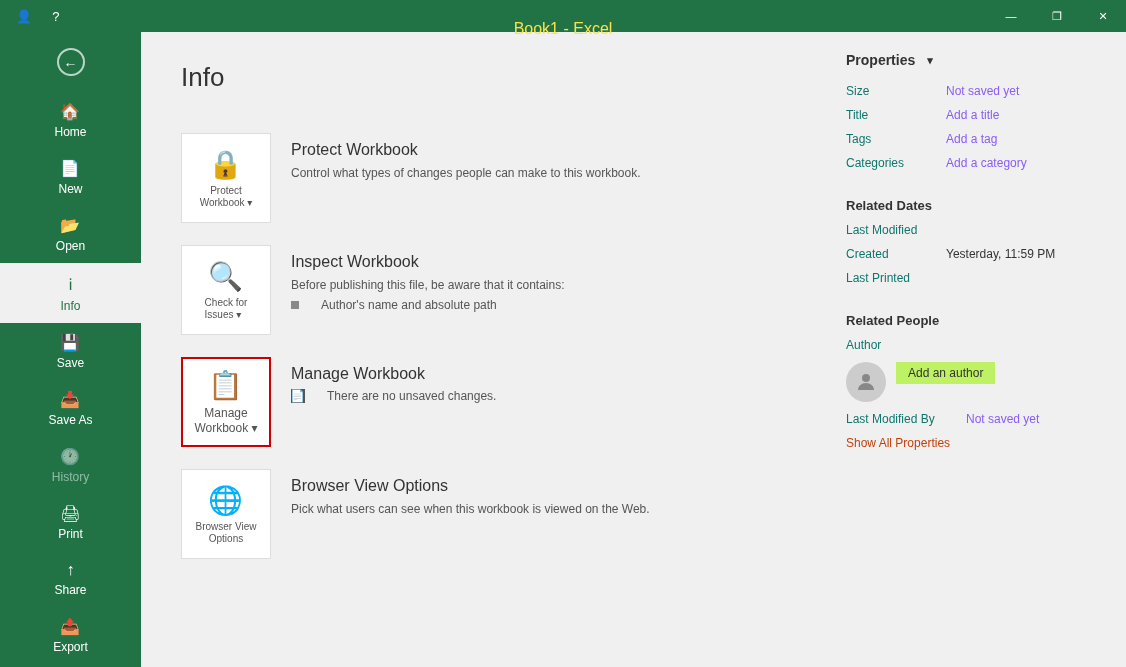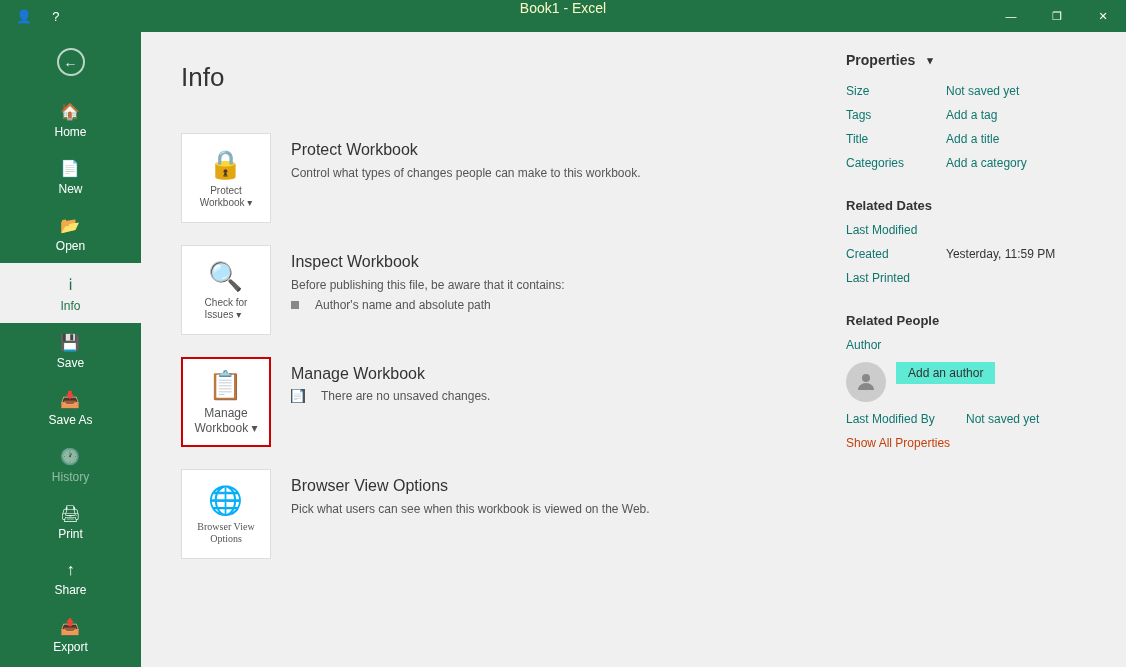--- a/index.html
+++ b/index.html
@@ -12,23 +12,23 @@
       display: flex;
       align-items: center;
       justify-content: space-between;
       padding: 0 0 0 0;
       flex-shrink: 0;
     }
     .title-bar-center {
       position: absolute;
       left: 50%;
       transform: translateX(-50%);
-      color: #fef9c3;
-      font-size: 14px;
-      top: 0;
+      color: #fde047;
+      font-size: 16px;
+      top: 20px;
     }
     .title-bar-controls {
       display: flex;
       align-items: center;
       margin-left: auto;
       height: 100%;
     }
     .title-bar-control {
       width: 46px;
       height: 32px;
@@ -146,41 +146,41 @@
       color: #333;
       text-align: center;
       padding: 6px;
     }
     .card-icon-box.selected { border: 2px solid #c00; }
     .card-icon-box .icon-img { font-size: 28px; }
 
     .card-text { flex: 1; padding-top: 8px; }
     .card-title { font-size: 16px; font-weight: 500; color: #333; margin-bottom: 6px; }
     .card-desc { font-size: 12px; color: #555; line-height: 1.4; }
-    .card-sub { display: flex; align-items: center; gap: 16px; font-size: 12px; color: #555; margin-top: 4px; }
+    .card-sub { display: flex; align-items: center; gap: 22px; font-size: 12px; color: #555; margin-top: 4px; }
     .card-sub-bullet { width: 8px; height: 8px; background: #888; display: inline-block; flex-shrink: 0; }
 
     .properties-title {
       font-size: 14px;
       font-weight: 600;
       color: #333;
       margin-bottom: 16px;
       display: flex;
       align-items: center;
       gap: 12px;
     }
 
     .prop-row {
       display: flex;
       margin-bottom: 10px;
       font-size: 12px;
     }
     .prop-label { width: 100px; color: #0f766e; flex-shrink: 0; }
     .prop-value { color: #333; }
-    .prop-value.muted { color: #0f766e; }
+    .prop-value.muted { color: #8b5cf6; }
 
     .section-title {
       font-size: 13px;
       font-weight: 600;
       color: #333;
       margin: 28px 0 10px 0;
     }
 
     .author-area {
       display: flex;
@@ -194,21 +194,21 @@
       border-radius: 50%;
       display: flex;
       align-items: center;
       justify-content: center;
       font-size: 20px;
       color: #888;
       flex-shrink: 0;
     }
     .author-info { flex: 1; }
     .add-author-btn {
-      background: #5eead4;
+      background: #bef264;
       border: none;
       padding: 4px 12px;
       font-size: 12px;
       cursor: pointer;
       color: #333;
     }
     .show-all-props {
       color: #c2410c;
       font-size: 12px;
       cursor: pointer;
@@ -334,21 +334,21 @@
           <div class="card-sub">
             <span class="card-sub-bullet" style="background:#555; width:14px; height:14px; font-size:12px; display:inline-flex; align-items:center; justify-content:center;">📄</span>
             <span>There are no unsaved changes.</span>
           </div>
         </div>
       </div>
 
       <div class="info-card">
         <div class="card-icon-box">
           <span class="icon-img">🌐</span>
-          <span style="font-size:10px; color:#555; text-align:center; line-height:1.2;font-family:Liberation Serif, serif;">Browser View<br>Options</span>
+          <span style="font-size:10px; color:#555; text-align:center; line-height:1.2;">Browser View<br>Options</span>
         </div>
         <div class="card-text">
           <div class="card-title">Browser View Options</div>
           <div class="card-desc">Pick what users can see when this workbook is viewed on the Web.</div>
         </div>
       </div>
 
     </div>
   </div>
 
@@ -357,26 +357,26 @@
       <span>Properties</span>
       <span style="font-size:11px;">▾</span>
     </div>
 
     <div>
       <div class="prop-row">
         <span class="prop-label">Size</span>
         <span class="prop-value muted">Not saved yet</span>
       </div>
       <div class="prop-row">
+        <span class="prop-label">Title</span>
+        <span class="prop-value muted">Add a title</span>
+      </div>
+      <div class="prop-row">
         <span class="prop-label">Tags</span>
         <span class="prop-value muted">Add a tag</span>
-      </div>
-      <div class="prop-row">
-        <span class="prop-label">Title</span>
-        <span class="prop-value muted">Add a title</span>
       </div>
       <div class="prop-row">
         <span class="prop-label">Categories</span>
         <span class="prop-value muted">Add a category</span>
       </div>
     </div>
 
     <div class="section-title">Related Dates</div>
 
     <div>

